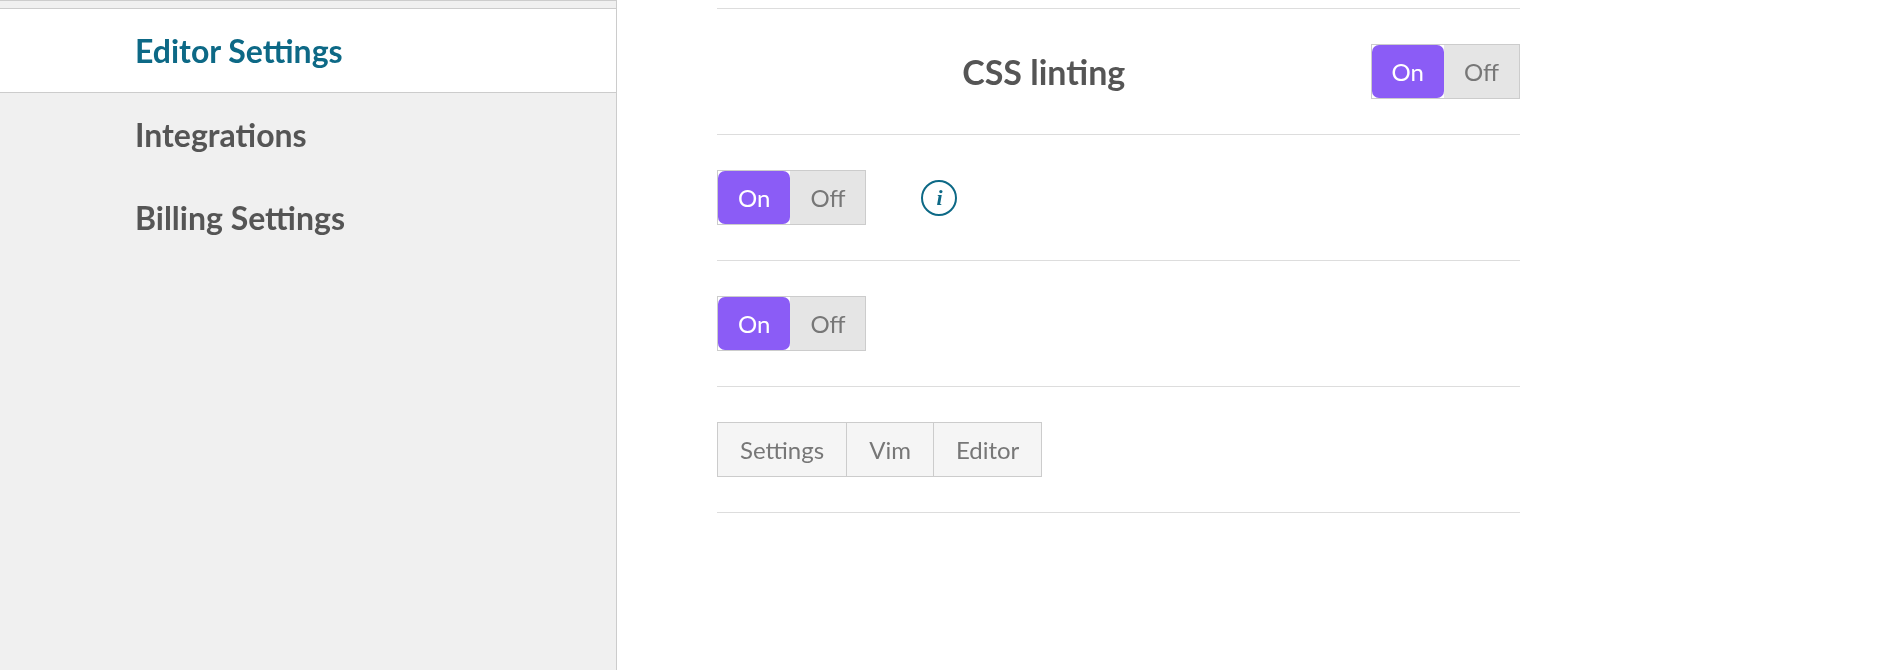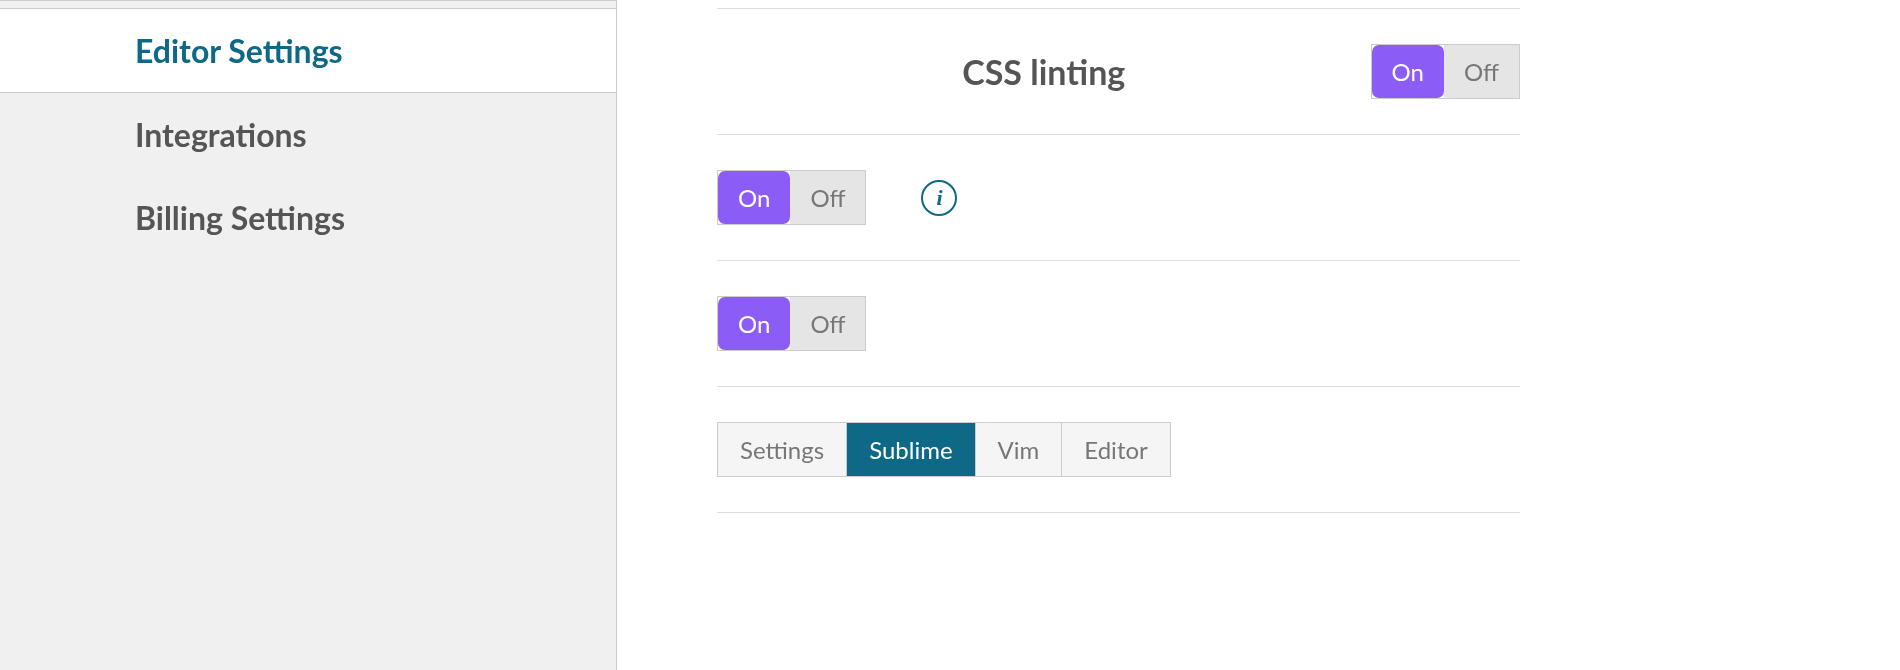--- a/index.html
+++ b/index.html
@@ -166,20 +166,19 @@
         <button class="toggle-btn active">On</button>
         <button class="toggle-btn">Off</button>
       </div>
     </div>
   </div>
 
   <div class="setting-row">
     <div class="setting-controls">
       <div class="keymap-group">
         <button class="keymap-btn">Settings</button>
-        <button class="keymap-btn active">Sublime</button>
         <button class="keymap-btn">Vim</button>
         <button class="keymap-btn">Editor</button>
       </div>
     </div>
   </div>
 
 </div>
 
 </body></html>

